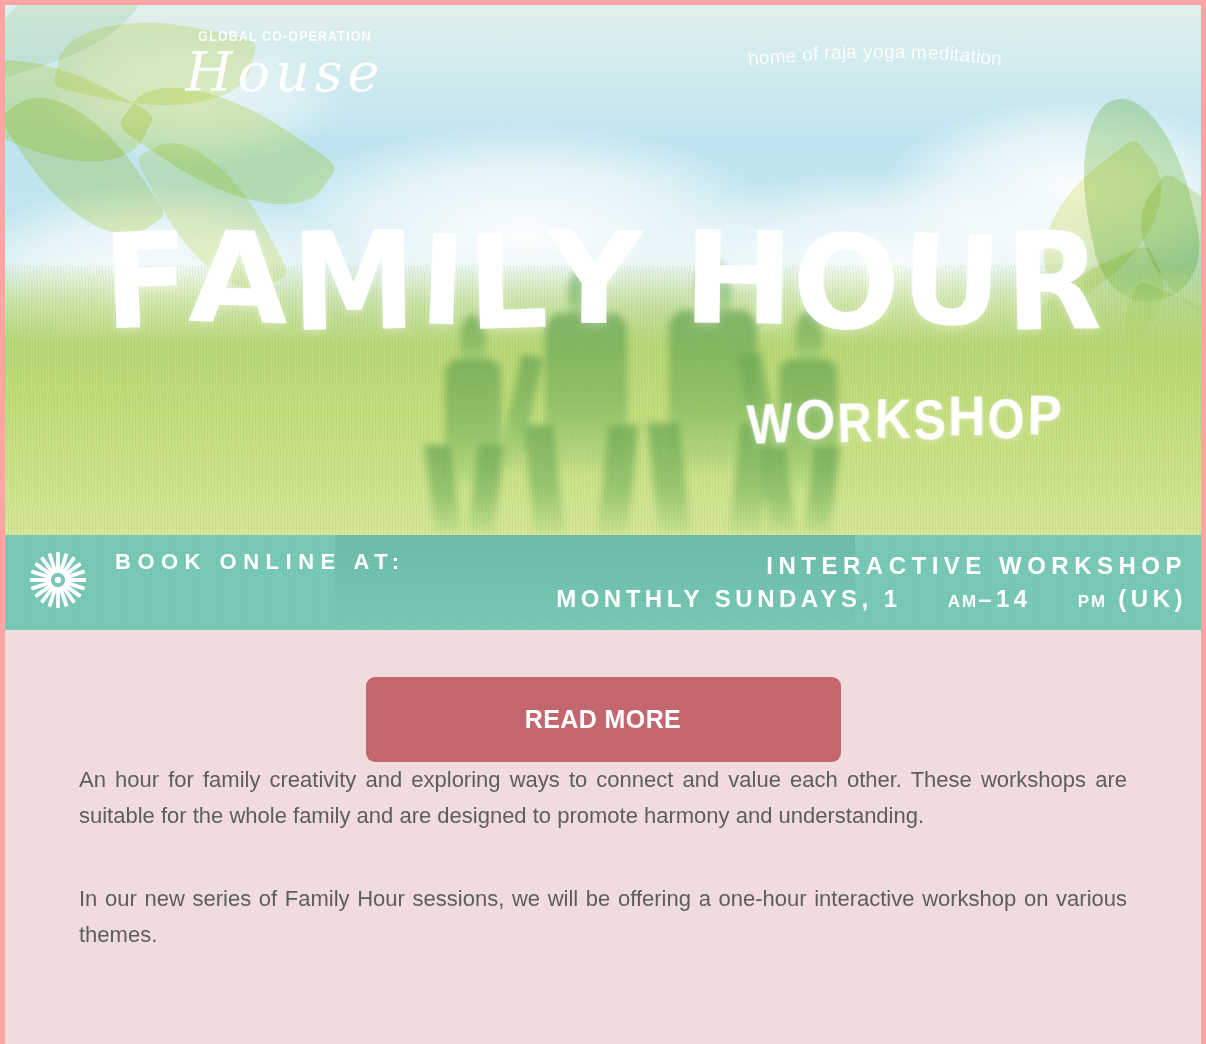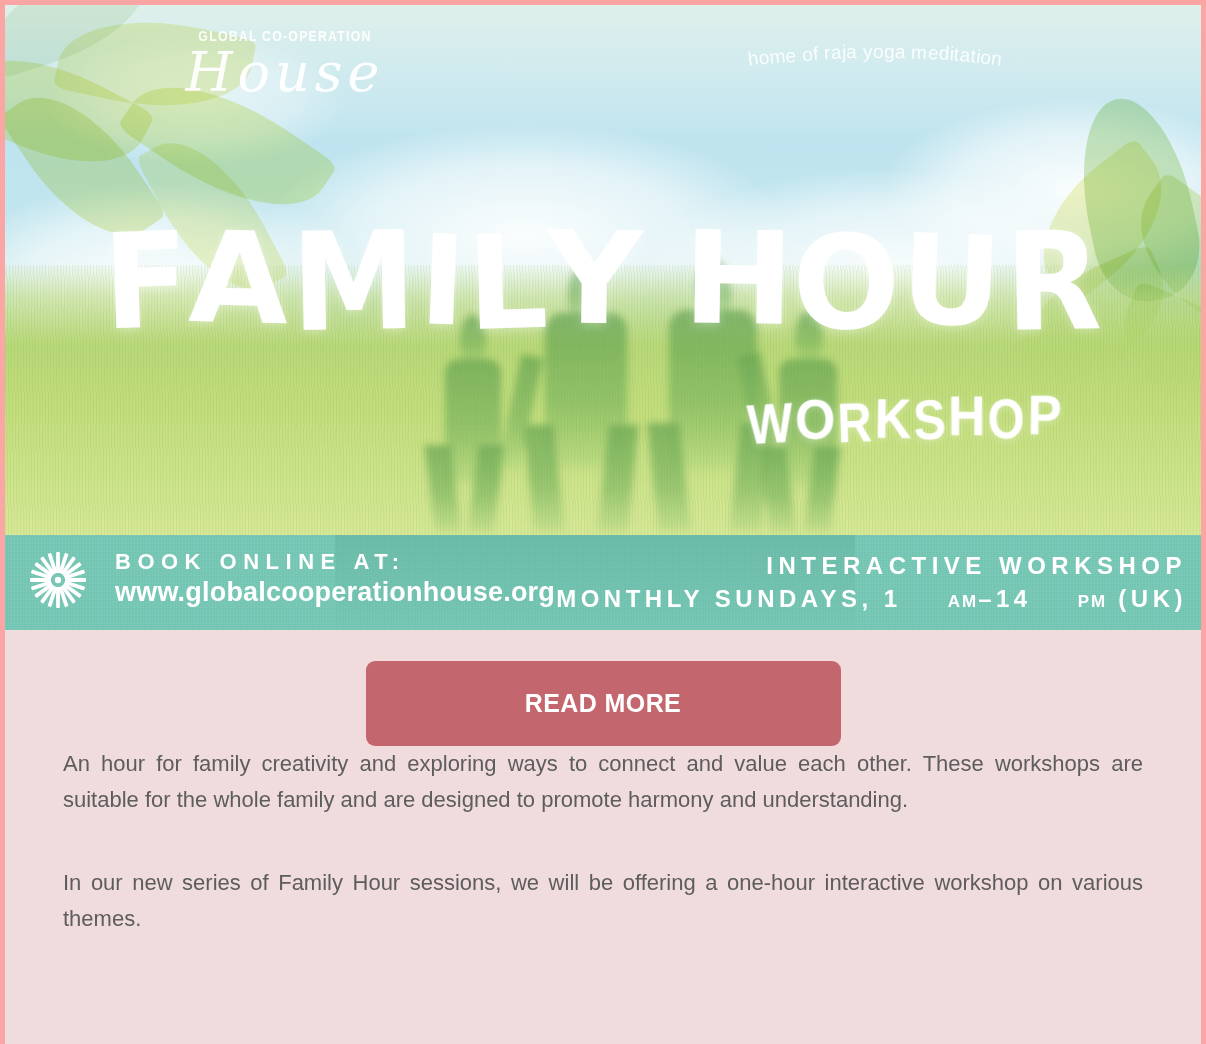--- a/index.html
+++ b/index.html
@@ -280,21 +280,21 @@
     margin-top: 3px;
     white-space: nowrap;
   }
   .ampm { font-size: 17px; letter-spacing: 2px; margin-left: 46px; }
 
   
   .content {
     position: relative;
     width: 1196px;
     background: #f1dcdd;
-    padding: 0;
+    padding: 16px;
   }
 
   .btn-wrap {
     text-align: center;
     padding-top: 31px;
   }
   .read-more-btn {
     display: inline-block;
     width: 475px;
     padding: 28px 0;
@@ -437,21 +437,20 @@
                   <rect x="29.1" y="3" width="3.8" height="21" rx="1" transform="rotate(288 31 31)"></rect>
                   <rect x="29.1" y="3" width="3.8" height="21" rx="1" transform="rotate(306 31 31)"></rect>
                   <rect x="29.1" y="3" width="3.8" height="21" rx="1" transform="rotate(324 31 31)"></rect>
                   <rect x="29.1" y="3" width="3.8" height="21" rx="1" transform="rotate(342 31 31)"></rect>
                 </g>
               <circle cx="31" cy="31" r="3.2" fill="#ffffff"></circle>
             </svg>
           </div>
           <div class="band-left-text">
             <div class="band-line1">BOOK ONLINE AT:</div>
-            <div class="band-line2">www.globalcooperationhouse.org</div>
           </div>
         </div>
 
         <div class="band-right">
           <div class="band-r1">INTERACTIVE WORKSHOP</div>
           <div class="band-r2">
             <span>MONTHLY SUNDAYS, 1</span><span class="ampm">AM</span><span>–14</span><span class="ampm">PM</span><span> (UK)</span>
           </div>
         </div>
       </div>

